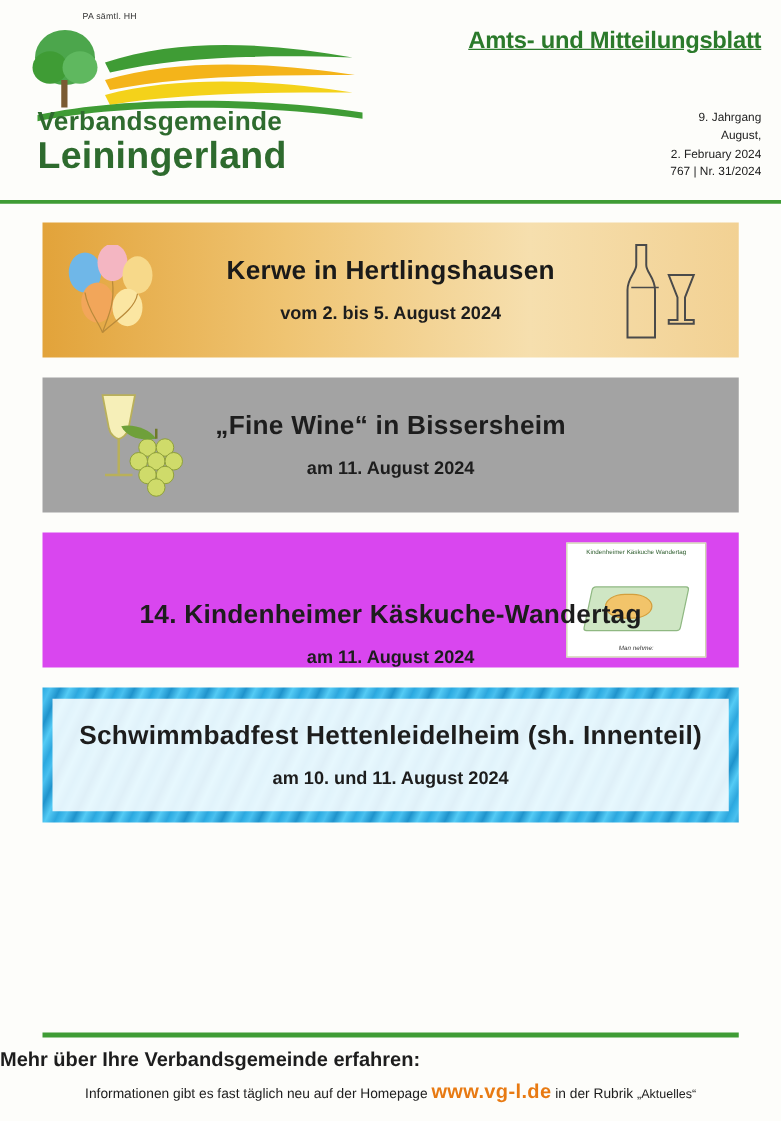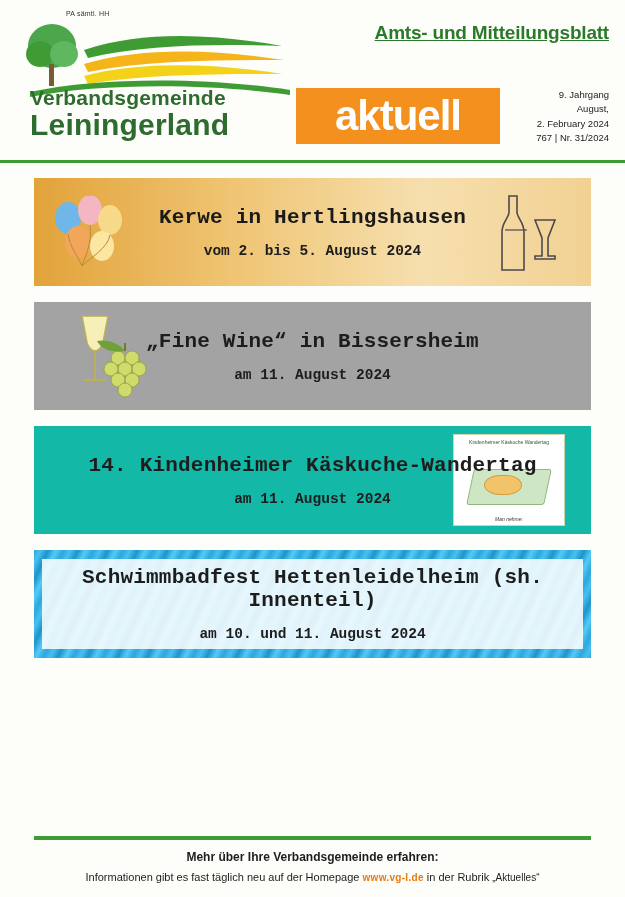--- a/index.html
+++ b/index.html
@@ -106,21 +106,20 @@
     display: flex;
     align-items: center;
     justify-content: center;
   }
   .banner .txt {
     position: relative;
     z-index: 3;
     text-align: center;
     width: 100%;
     padding: 0 2px;
-    font-family: Liberation Mono, monospace;
   }
   .banner .head {
     font-size: 21px;
     font-weight: 700;
     color: #1d1d1d;
     letter-spacing: .2px;
     margin-bottom: 14px;
   }
   .banner .sub {
     font-size: 14.5px;
@@ -169,21 +168,21 @@
   .b-wine { background: #a3a3a3; }
   .b-wine .head { color:#1d1d1d; }
   .wine-art {
     position: absolute;
     left: 22px; top: 8px;
     width: 100px; height: 92px;
     z-index: 2;
   }
 
   
-  .b-kaes { background: #14b8a6; }
+  .b-kaes { background: #d946ef; align-items: flex-end; }
   .kaes-photo {
     position: absolute;
     right: 26px; top: 8px;
     width: 112px; height: 92px;
     background: #ffffff;
     border: 1px solid #cfd6b0;
     z-index: 2;
     font-size: 5px;
     color: #2a5a2a;
     text-align: center;
@@ -234,37 +233,37 @@
     position: absolute;
     left: 0; bottom: 0;
     width: 625px;
   }
   .footer-rule {
     height: 4px;
     background: #3f9c35;
     margin: 0 34px;
   }
   .footer-line1 {
-    text-align: center;
-    font-size: 12px;
+    text-align: left;
+    font-size: 16px;
     font-weight: 700;
     color: #1d1d1d;
     margin-top: 10px;
   }
   .footer-line2 {
     text-align: center;
     font-size: 11px;
     color: #1d1d1d;
     margin-top: 7px;
     padding-bottom: 14px;
   }
   .footer-line2 .url {
     color: #e87a12;
     font-weight: 700;
-    font-size: 10px;
+    font-size: 16px;
     letter-spacing: .3px;
   }
   .footer-line2 .quote { font-size: 10px; }
 </style>
 </head>
 <body>
 
 <div class="page">
 
   <div class="header">
@@ -281,23 +280,20 @@
       <path d="M70 34 C 130 14, 200 18, 268 30 C 206 28, 132 28, 74 42 Z" fill="#3f9c35"></path>
       <path d="M70 48 C 130 30, 205 34, 270 44 C 206 44, 134 44, 74 56 Z" fill="#f4b41a"></path>
       <path d="M70 60 C 130 44, 205 48, 268 58 C 206 58, 134 58, 74 68 Z" fill="#f4d21a"></path>
       <path d="M16 76 C 90 60, 200 62, 276 74 L 276 79 C 200 68, 90 66, 16 81 Z" fill="#3f9c35"></path>
     </svg>
     <div class="logo-text-1">Verbandsgemeinde</div>
     <div class="logo-text-2">Leiningerland</div>
 
     <div class="masthead-title">Amts- und Mitteilungsblatt</div>
 
-    <div class="aktuell-box">
-      <span>aktuell</span>
-    </div>
 
     <div class="issue-info">
       <div>9. Jahrgang</div>
       <div>August,</div>
       <div>2. February 2024</div>
       <div>767 | Nr. 31/2024</div>
     </div>
 
     <div class="green-rule" style="top:160px"></div>
   </div>

